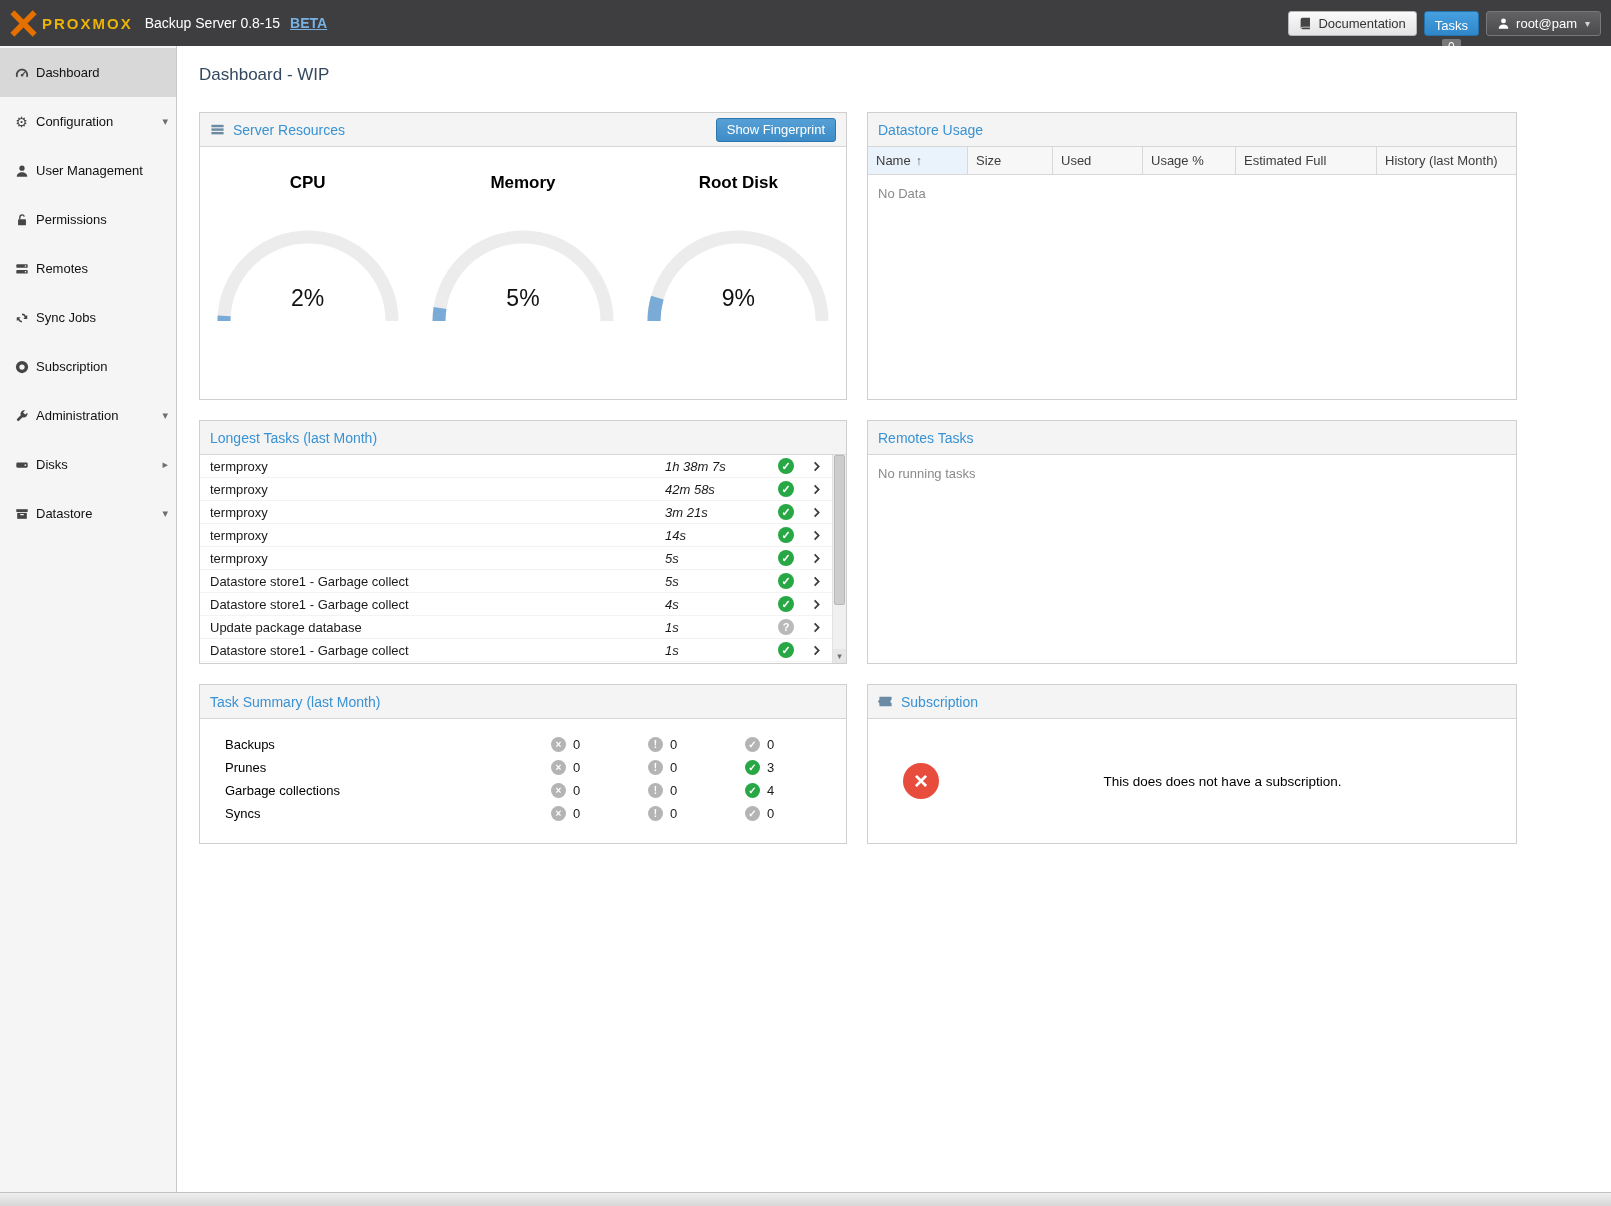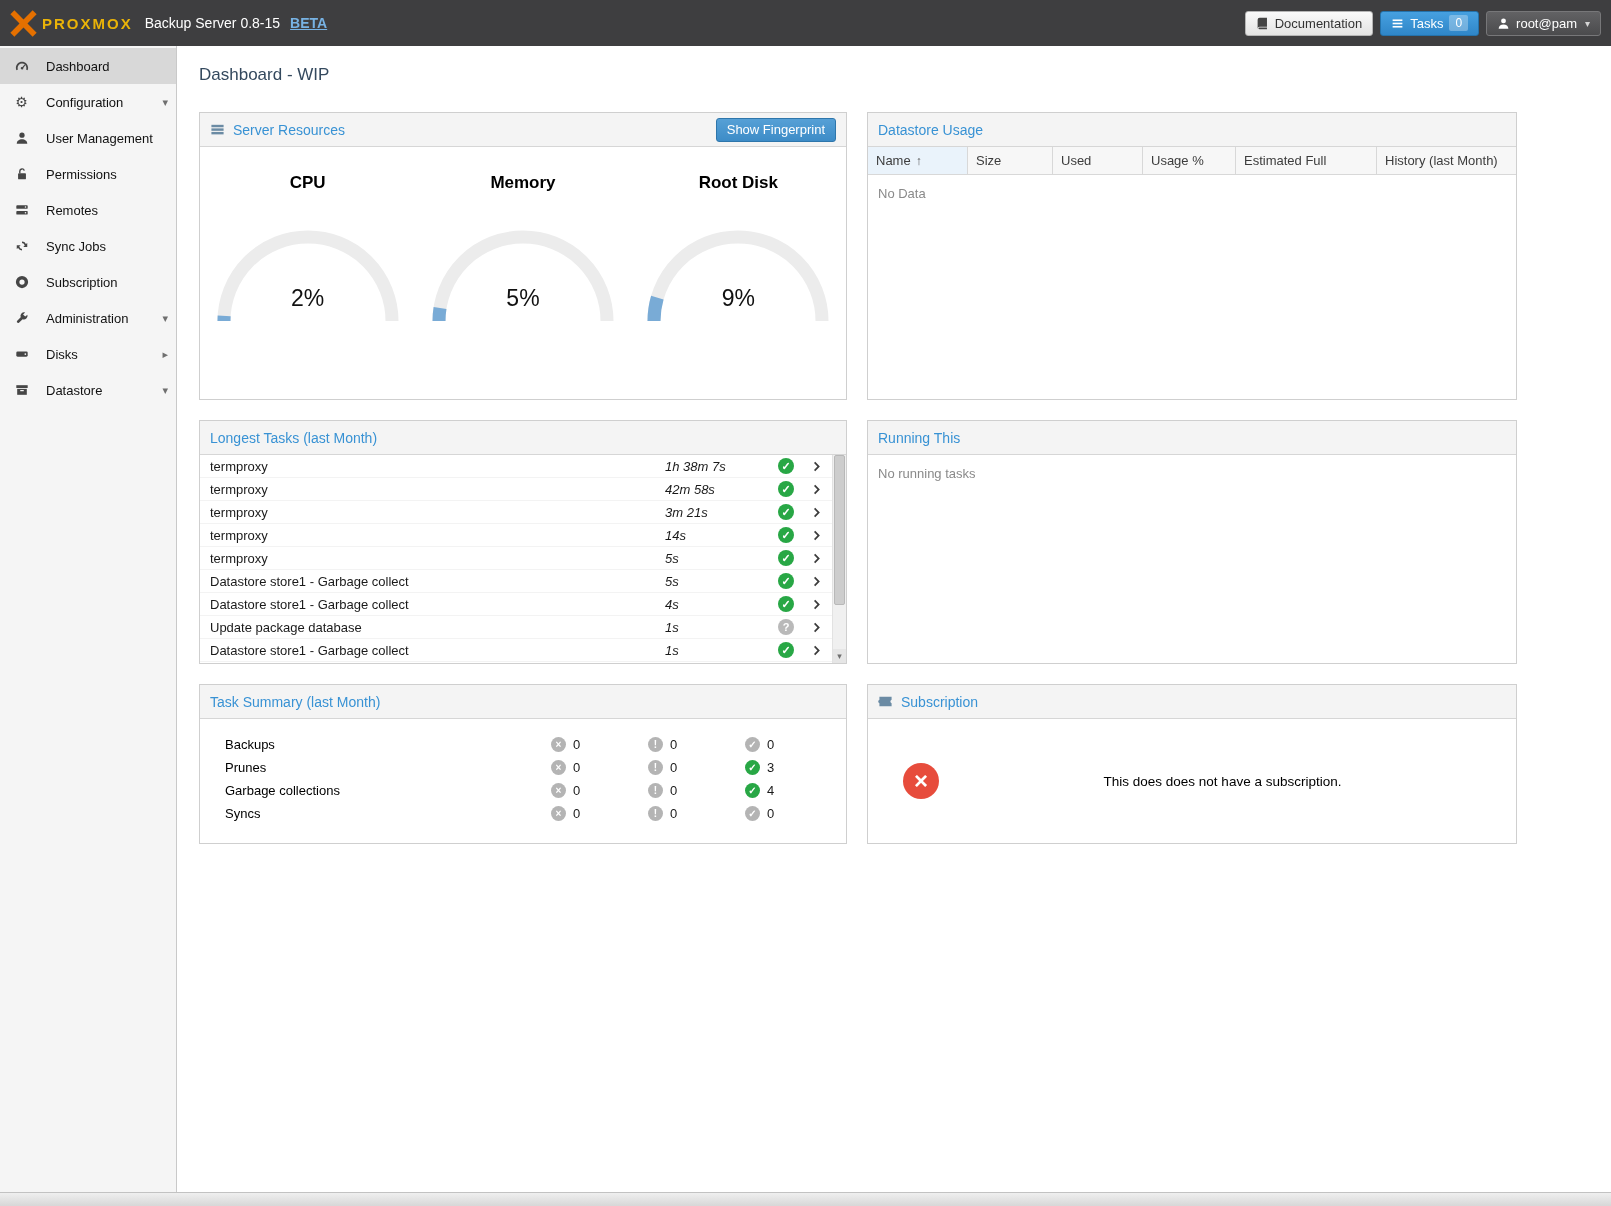--- a/index.html
+++ b/index.html
@@ -23,32 +23,32 @@
   .logo-text { color:#eab308; font-weight:bold; font-size:15px; letter-spacing:2px; }
   .product { color:#fff; font-size:14px; }
   .beta { color:#77b2e3; font-size:14px; text-decoration:underline; font-weight:bold; cursor:pointer; }
   .topbar-right { margin-left:auto; display:flex; align-items:center; gap:7px; }
   .tb-btn {
     height:25px; display:inline-flex; align-items:center; gap:6px; padding:0 10px;
     border-radius:3px; font-size:13px; font-family:inherit; cursor:pointer;
   }
   .btn-light { background:linear-gradient(#fafafa,#e3e3e3); border:1px solid #b5b5b5; color:#333; }
   .btn-light svg { width:13px; height:13px; fill:#444; }
-  .btn-blue { background:linear-gradient(#46a0e0,#2f86c8); border:1px solid #2472ab; color:#fff; }
+  .btn-blue { background:linear-gradient(#46a0e0,#2f86c8); border:1px solid #2472ab; color:#fff;flex-direction:column; }
   .btn-blue svg { width:13px; height:13px; fill:#fff; }
   .btn-blue .badge { background:rgba(255,255,255,.3); border-radius:2px; padding:1px 6px; font-size:12px; }
   .btn-dark { background:linear-gradient(#626264,#4b4b4d); border:1px solid #777779; color:#fff; }
   .btn-dark svg { width:13px; height:13px; fill:#fff; }
   .tb-caret { font-size:10px; color:#d5d5d5; margin-left:2px; }
 
   
   .layout { display:flex; height:1146px; }
   .sidebar { width:177px; background:#f5f5f5; border-right:1px solid #c9c9c9; padding-top:2px; }
   .nav-item {
-    height:36px; display:flex; align-items:center; gap:17px;
+    height:49px; display:flex; align-items:center; gap:7px;
     padding:0 8px 0 14px; cursor:pointer; color:#111;
   }
   .nav-item.level1 { }
   .nav-item.selected { background:#d8d8d8; }
   .nav-icon { width:15px; display:inline-flex; justify-content:center; color:#464646; font-size:14px; }
   .nav-icon svg { width:14px; height:14px; fill:#464646; }
   .nav-caret { margin-left:auto; color:#6f6f6f; font-size:11px; }
 
   .content { flex:1; background:#fff; padding:14px 0 0 22px; }
   .page-title { font-size:17px; color:#34495e; font-weight:400; margin:5px 8px 0 0; }
@@ -548,21 +548,21 @@
                 <span>History (last Month)</span>
               </span>
           </div>
           <div class="panel-body">
             <div class="empty-text">No Data</div>
           </div>
         </section>
 
         <section class="panel h244">
           <div class="panel-header">
-            <span>Running This</span>
+            <span>Remotes Tasks</span>
           </div>
           <div class="panel-body">
             <div class="empty-text">No running tasks</div>
           </div>
         </section>
 
         <section class="panel h160">
           <div class="panel-header">
             <svg class="hicon" viewBox="0 0 16 16">
               <path d="M1.5 6.2a1.9 1.9 0 0 0 0 3.6v3.2h13V9.8a1.9 1.9 0 0 1 0-3.6V3H1.5z"></path>

